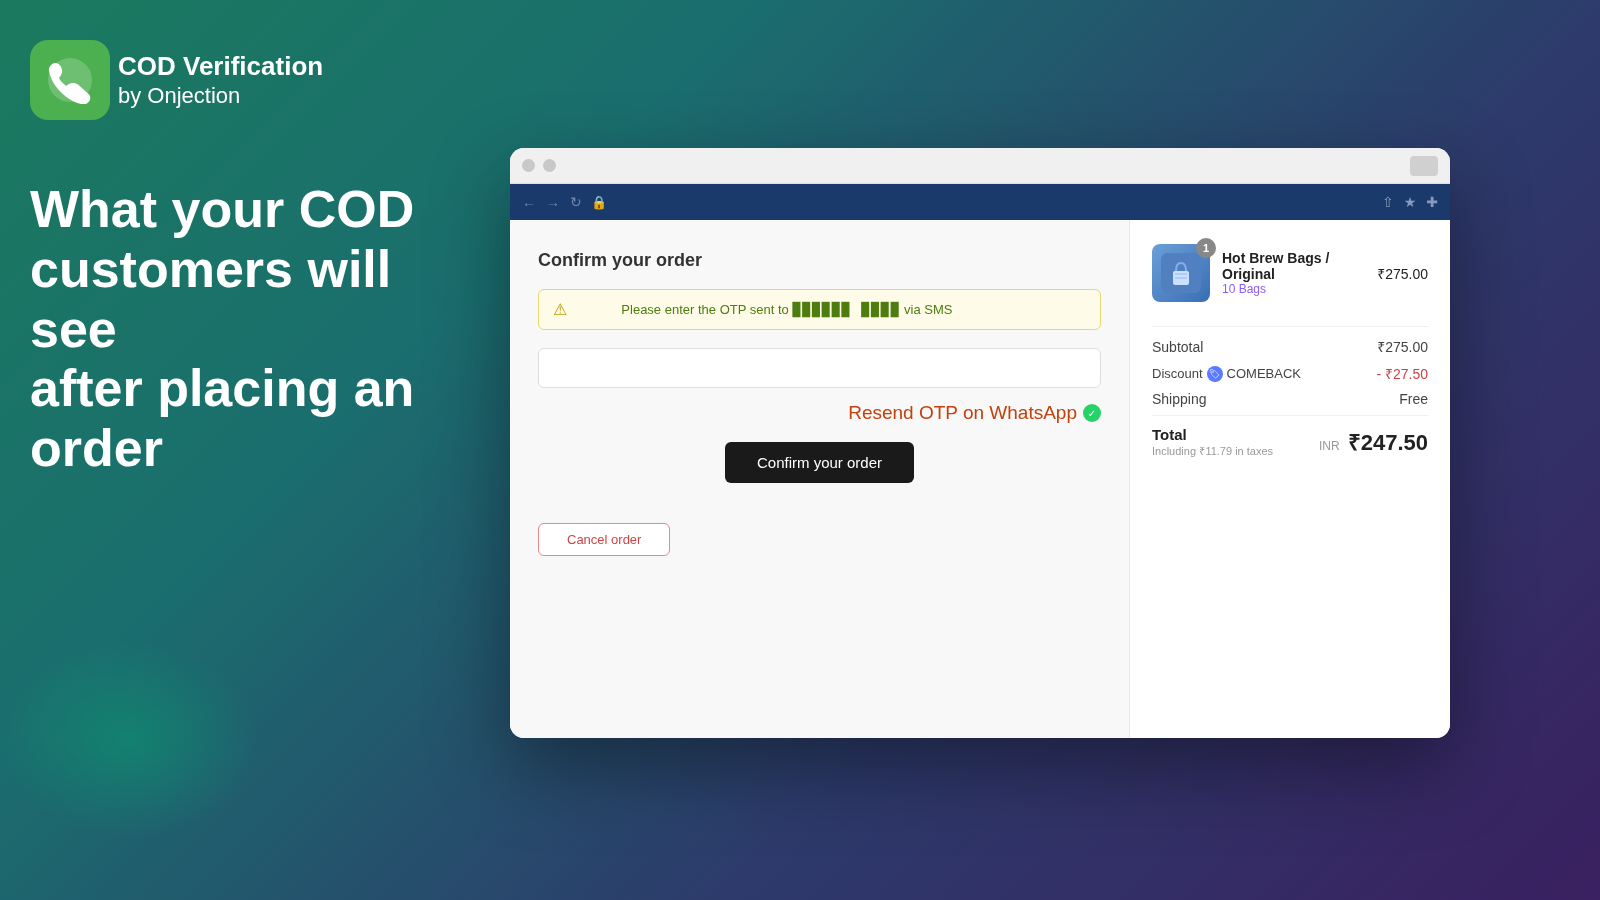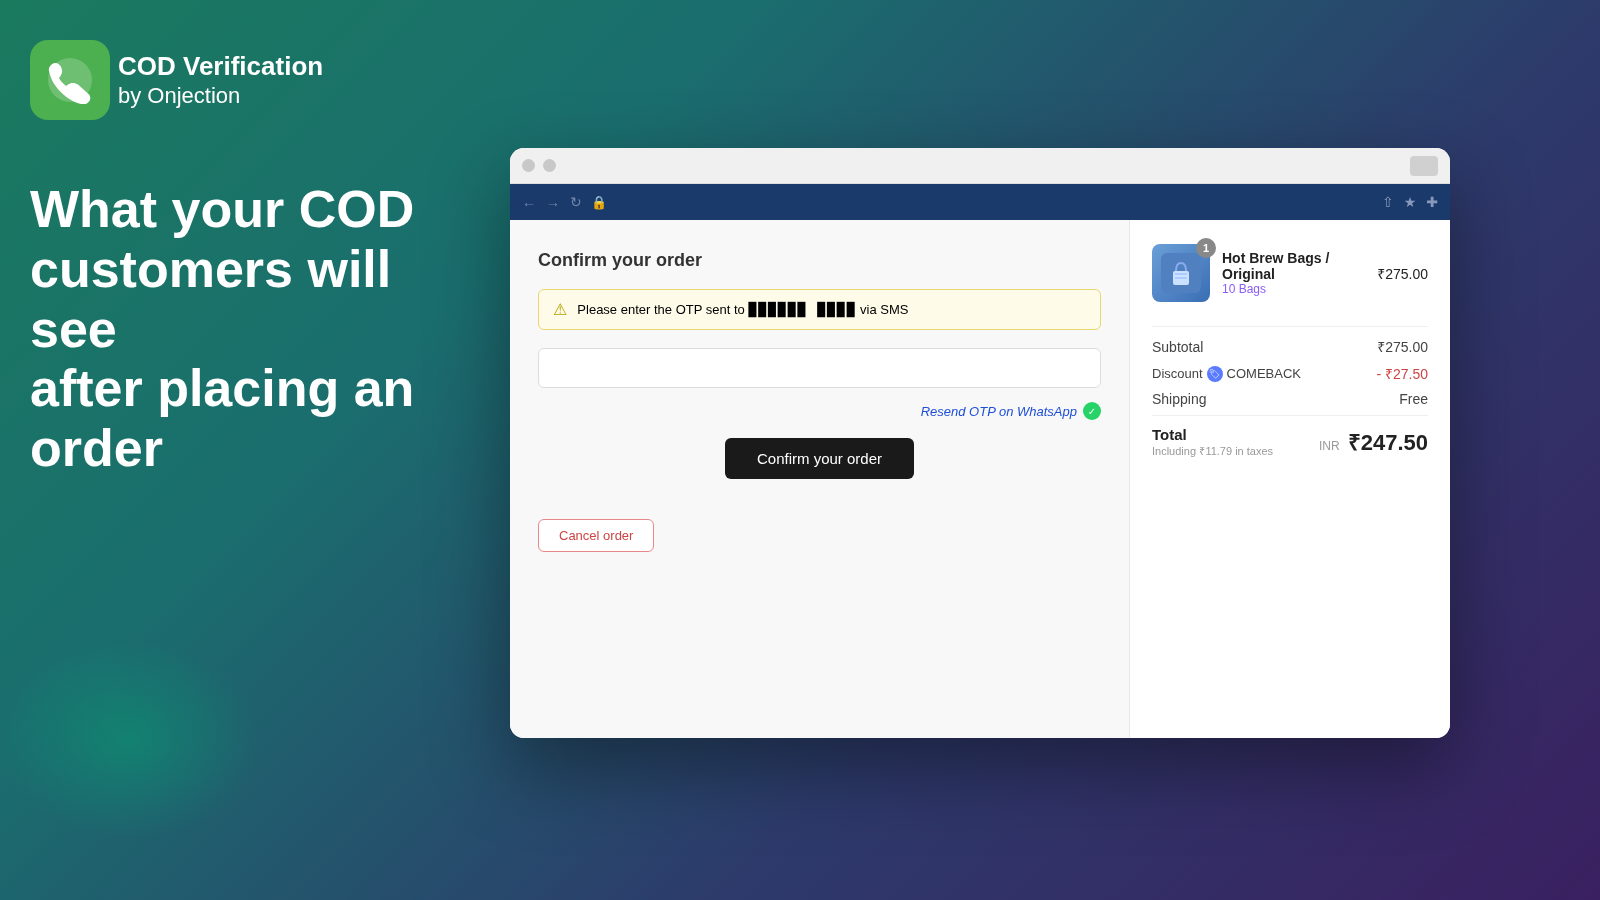--- a/index.html
+++ b/index.html
@@ -194,21 +194,22 @@
     }
 
     .otp-alert-icon {
       color: #b8a000;
       font-size: 16px;
       flex-shrink: 0;
     }
 
     .otp-alert-text {
       font-size: 13px;
-      color: #000000;
+      color: #4d7c0f;
+      margin-left: 44px;
     }
 
     .otp-masked {
       font-family: monospace;
       letter-spacing: 2px;
     }
 
     .otp-input-box {
       width: 100%;
       height: 40px;
@@ -220,24 +221,23 @@
 
     .resend-row {
       display: flex;
       justify-content: flex-end;
       align-items: center;
       gap: 6px;
       margin-bottom: 18px;
     }
 
     .resend-text {
-      font-size: 13px;
-      color: #1d4ed8;
+      font-size: 19px;
+      color: #c2410c;
       cursor: pointer;
-      font-style: italic;
     }
 
     .whatsapp-icon {
       width: 18px;
       height: 18px;
       background: #25d366;
       border-radius: 50%;
       display: inline-flex;
       align-items: center;
       justify-content: center;
@@ -256,21 +256,21 @@
       font-size: 15px;
       font-weight: 500;
       cursor: pointer;
     }
 
     .cancel-btn {
       background: white;
       color: #cc4444;
       border: 1px solid #e88888;
       border-radius: 6px;
-      padding: 8px 20px;
+      padding: 8px 28px;
       font-size: 13px;
       cursor: pointer;
     }
 
     
     .checkout-right {
       width: 320px;
       background: white;
       padding: 24px 22px;
     }

